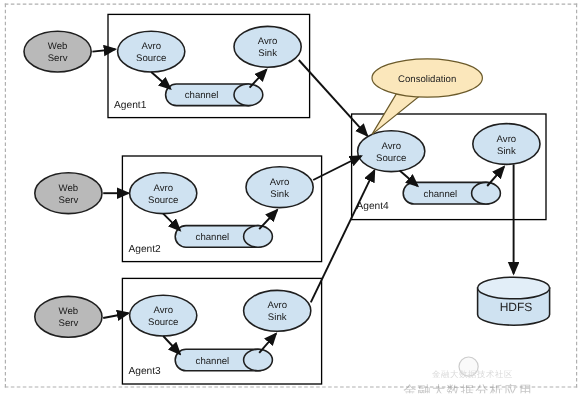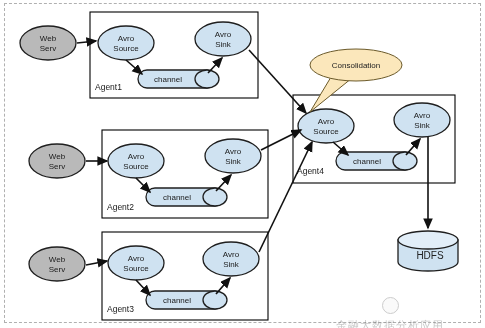--- a/index.html
+++ b/index.html
@@ -199,15 +199,16 @@
     <g>
       <path class="callout-tail" d="M334,72 L310,112 L352,78 Z"></path>
       <ellipse class="callout-ell" cx="356" cy="65" rx="46" ry="16"></ellipse>
       <text class="t-callout" x="356" y="68">Consolidation</text>
     </g>
   </svg>
 
   <div class="wm" style="left:336px;top:297px;flex-direction:column;">
     <div class="wm-logo"></div>
     <div class="wm-text">金融大数据分析应用</div>
+    <div class="wm-sub">金融大数据技术社区</div>
   </div>
 
 </div>
 
 </body></html>

